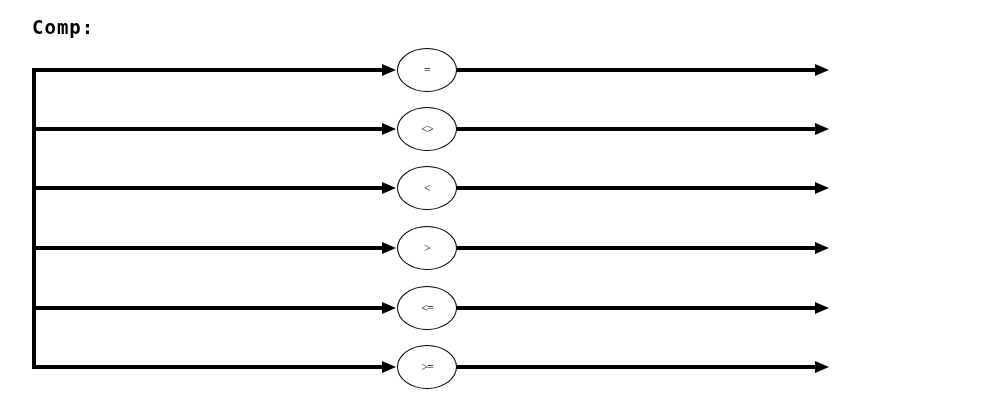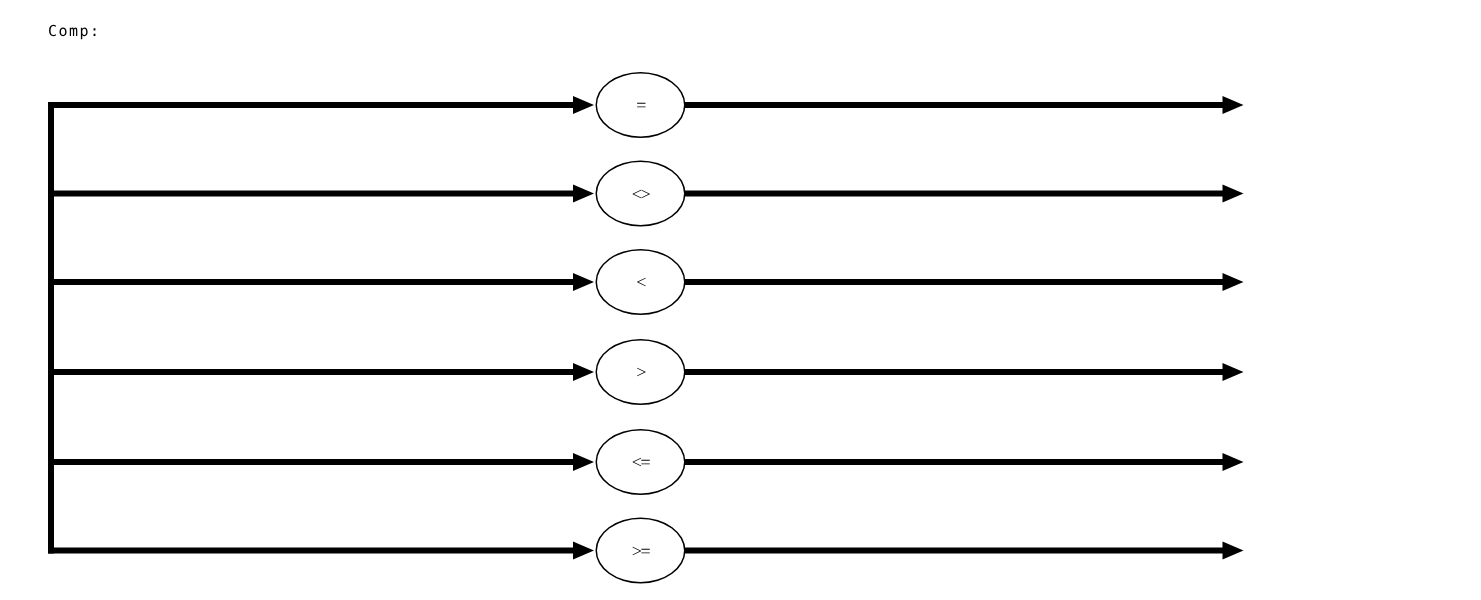--- a/index.html
+++ b/index.html
@@ -13,22 +13,22 @@
     height: 400px;
     background: #ffffff;
     overflow: hidden;
     font-family: "Liberation Sans", sans-serif;
   }
   .title {
     position: absolute;
     left: 32px;
     top: 16px;
     font-family: "DejaVu Sans Mono", "Liberation Mono", monospace;
-    font-weight: normal;
-    font-size: 10px;
+    font-weight: bold;
+    font-size: 19px;
     color: #000000;
     letter-spacing: 1px;
     white-space: pre;
   }
   .vline {
     position: absolute;
     left: 32px;
     top: 68px;
     width: 4px;
     height: 301px;

